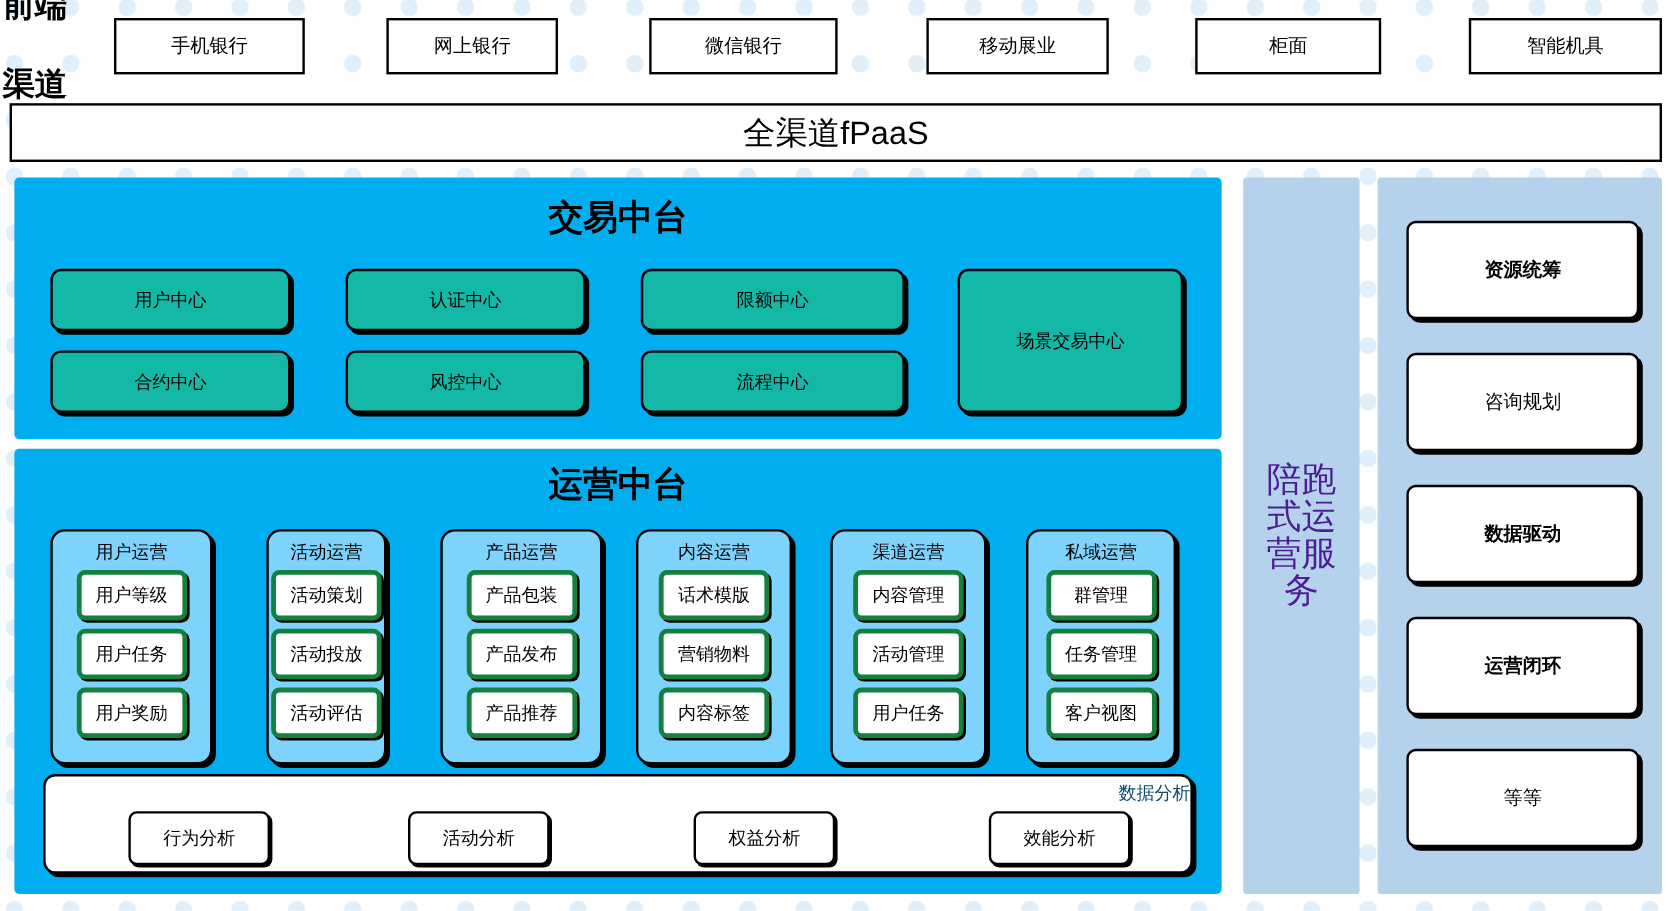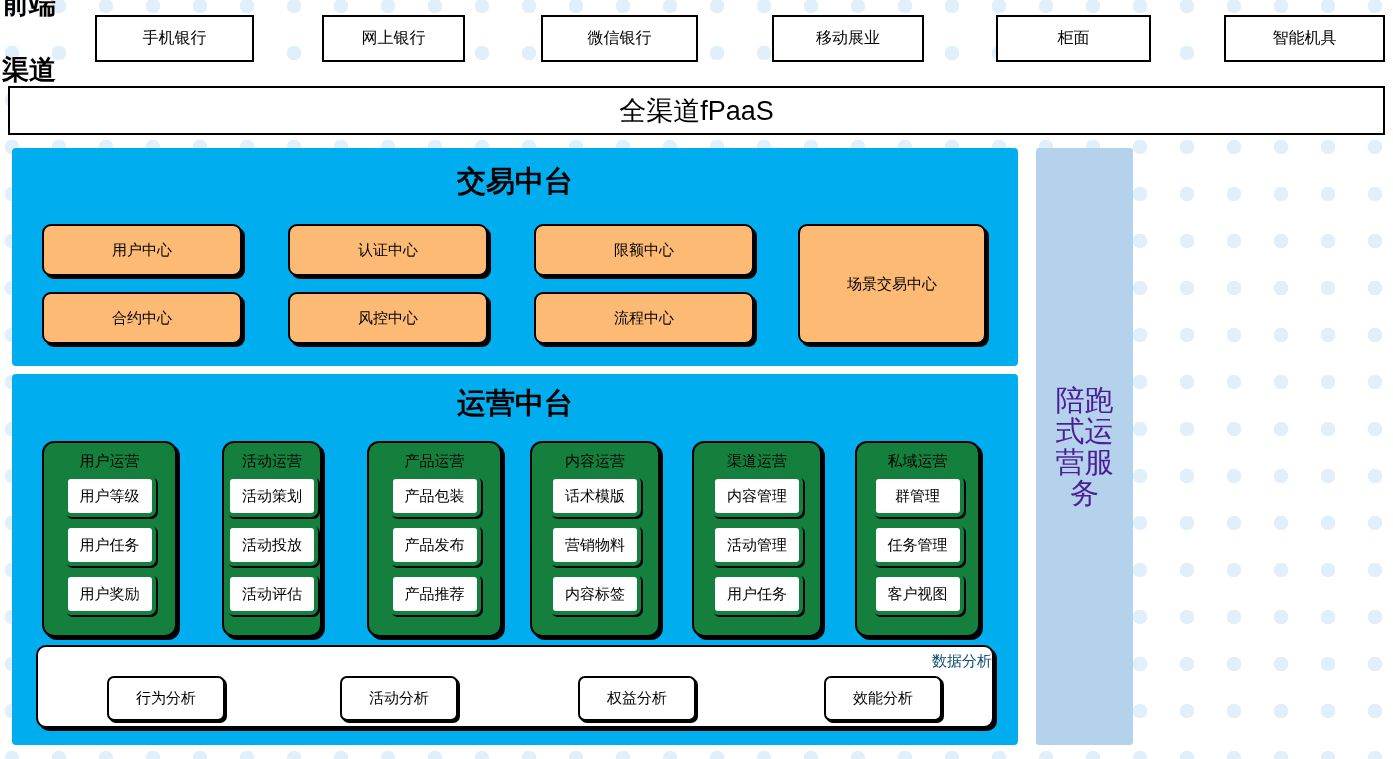--- a/index.html
+++ b/index.html
@@ -32,21 +32,21 @@
     position: absolute;
     left: 0; top: 0;
     width: 1393px; height: 759px;
     z-index: 1;
   }
 
   .abs { position: absolute; box-sizing: border-box; }
 
   
   .card {
-    background: #fdba74;
+    background: #14b8a6;
     border: 2px solid #000000;
     border-radius: 9px;
     box-shadow: 3px 3px 0 0 #000000;
     display: flex;
     align-items: center;
     justify-content: center;
     text-align: center;
     color: #000;
   }
   .flat {
@@ -104,21 +104,21 @@
   }
   #trade-platform .platform-title { top: 14px; }
   #ops-platform   .platform-title { top: 10px; }
 
   .trade-box { height: 52px; font-size: 15px; }
 
   
   .ops-col {
     top: 441px;
     height: 196px;
-    background: #15803d;
+    background: #7dd3fc;
     border: 2px solid #000000;
     border-radius: 12px;
     box-shadow: 3px 3px 0 0 #000000;
     display: flex;
     flex-direction: column;
     align-items: center;
     padding-top: 6px;
   }
   .ops-col-title {
     font-size: 15px;
@@ -338,14 +338,21 @@
         <div class="da-item" style="left: 302px;">活动分析</div>
         <div class="da-item" style="left: 540px;">权益分析</div>
         <div class="da-item" style="left: 786px;">效能分析</div>
       </div>
   </div>
 
   <div class="abs" id="service-col">
     <div id="service-col-text">陪跑式运营服务</div>
   </div>
 
+  <div class="abs" id="right-panel">
+      <div class="right-card bold" style="top: 36px;">资源统筹</div>
+      <div class="right-card" style="top: 146px;">咨询规划</div>
+      <div class="right-card bold" style="top: 256px;">数据驱动</div>
+      <div class="right-card bold" style="top: 366px;">运营闭环</div>
+      <div class="right-card" style="top: 476px;">等等</div>
+    </div>
 
 </div>
 
 </body></html>

